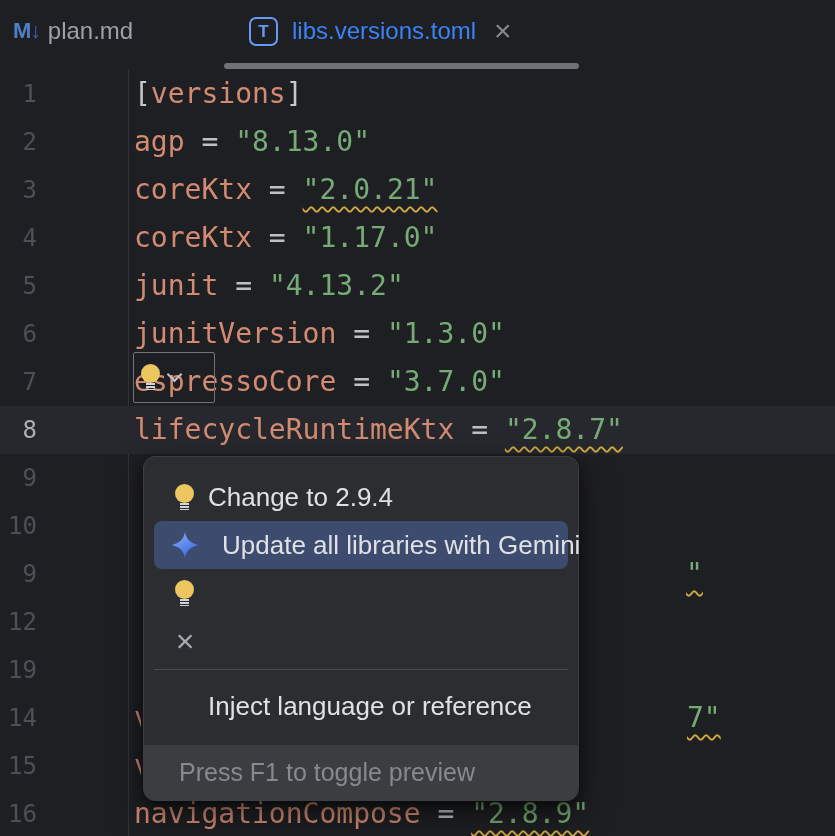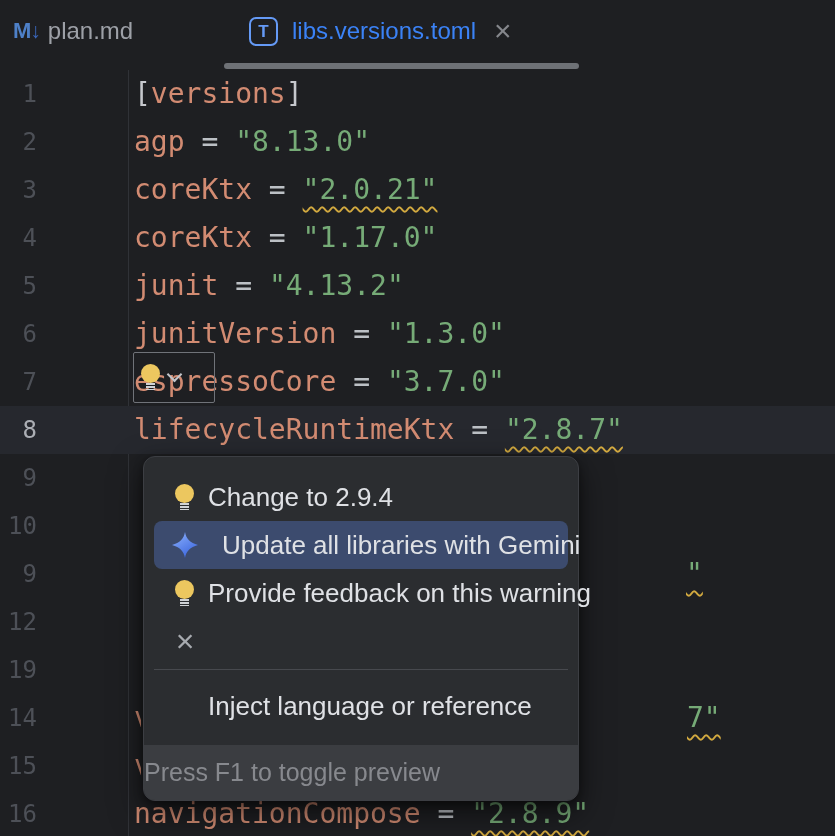--- a/index.html
+++ b/index.html
@@ -55,21 +55,21 @@
       box-shadow:0 12px 32px rgba(0,0,0,.55),0 3px 10px rgba(0,0,0,.4);}
   .plist{padding-top:16px;}
   .pitem{position:relative;height:48px;display:flex;align-items:center;padding-left:64px;
       font-size:26px;color:#dfe1e5;white-space:nowrap;}
   .pitem .picon{position:absolute;left:24px;width:34px;display:flex;align-items:center;justify-content:center;}
   .pitem.selected{margin:0 10px;padding-left:68px;border-radius:8px;background:#3c4b6e;}
   .pitem.selected .picon{left:14px;}
   .x-glyph{color:#a7aaaf;font-size:32px;font-weight:300;line-height:1;}
   .psep{height:1px;background:#47494e;margin:4px 10px 12px 10px;}
   .pfooter{margin-top:15px;height:55px;background:#3b3d41;border-radius:0 0 11px 11px;
-      display:flex;align-items:center;font-size:25px;color:#87898e;}
+      display:flex;align-items:center;padding-left:35px;font-size:25px;color:#87898e;}
 </style>
 </head>
 <body>
 
 <div class="tabbar">
   <div class="tab" style="left:13px;">
     <span class="md-icon"><span>M</span><span class="arr">↓</span></span>
     <span class="tlabel" style="margin-left:8px;">plan.md</span>
   </div>
 
@@ -181,21 +181,20 @@
             </defs>
             <path d="M16 3 C17.3 10 21 13.7 29 16 C21 18.3 17.3 22 16 29 C14.7 22 11 18.3 3 16 C11 13.7 14.7 10 16 3 Z" fill="url(#gg)"></path>
           </svg>
         </span>
         <span>Update all libraries with Gemini</span>
       </div>
       <div class="pitem">
         <span class="picon">
           <span class="bulb"></span>
         </span>
-        <span>Provide feedback on this warning</span>
       </div>
       <div class="pitem">
         <span class="picon">
           <span class="x-glyph">×</span>
         </span>
       </div>
       <div class="psep"></div>
       <div class="pitem">
         <span>Inject language or reference</span>
       </div>

